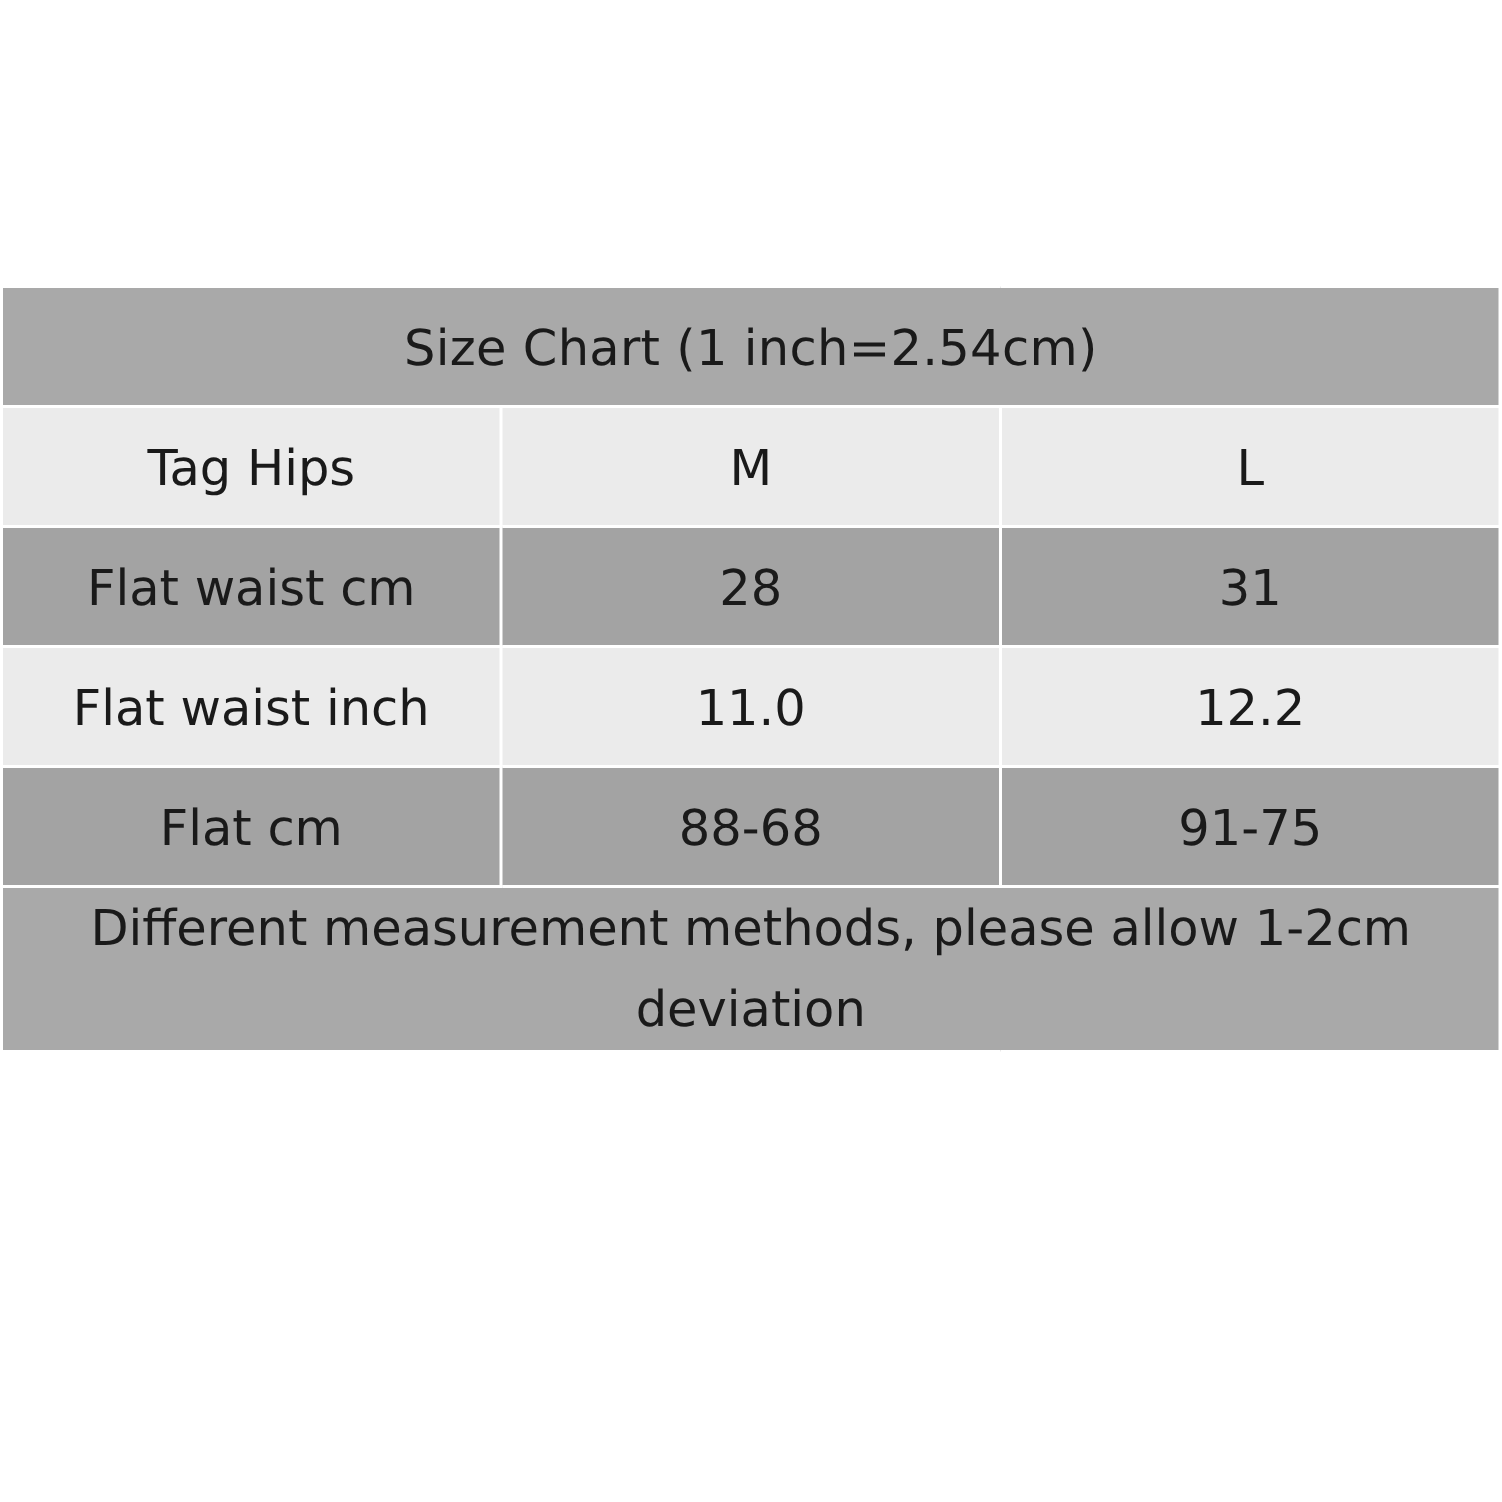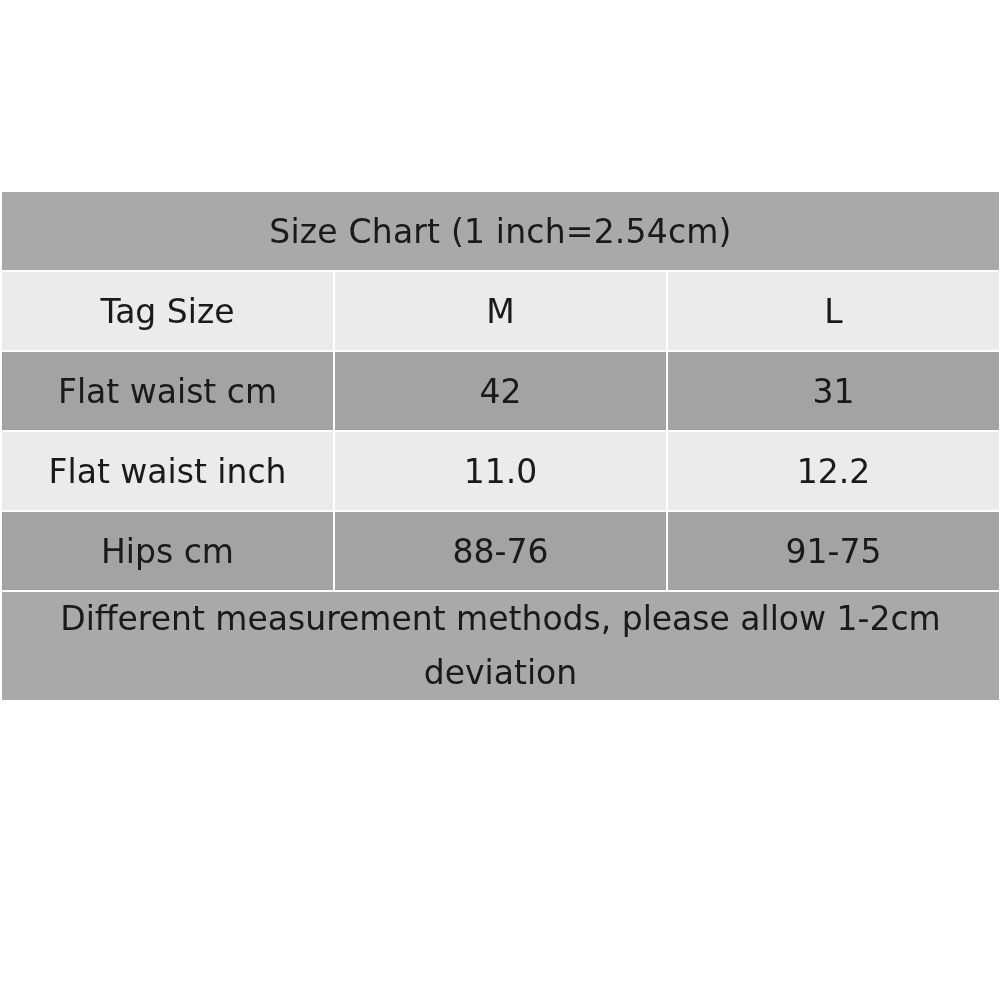--- a/index.html
+++ b/index.html
@@ -70,37 +70,37 @@
 </head>
 <body>
 
 <div class="page">
   <table class="size-chart">
     <tbody>
       <tr>
         <td class="chart-title" colspan="3">Size Chart (1 inch=2.54cm)</td>
       </tr>
       <tr class="row-odd">
-        <td class="col-label">Tag Size</td>
+        <td class="col-label">Tag Hips</td>
         <td class="col-m">M</td>
         <td class="col-l">L</td>
       </tr>
       <tr class="row-even">
         <td class="col-label">Flat waist cm</td>
-        <td class="col-m">42</td>
+        <td class="col-m">28</td>
         <td class="col-l">31</td>
       </tr>
       <tr class="row-odd">
         <td class="col-label">Flat waist inch</td>
         <td class="col-m">11.0</td>
         <td class="col-l">12.2</td>
       </tr>
       <tr class="row-even">
-        <td class="col-label">Hips cm</td>
-        <td class="col-m">88-76</td>
+        <td class="col-label">Flat cm</td>
+        <td class="col-m">88-68</td>
         <td class="col-l">91-75</td>
       </tr>
       <tr>
         <td class="chart-note" colspan="3">Different measurement methods, please allow 1-2cm deviation</td>
       </tr>
     </tbody>
   </table>
 </div>
 
 </body></html>

